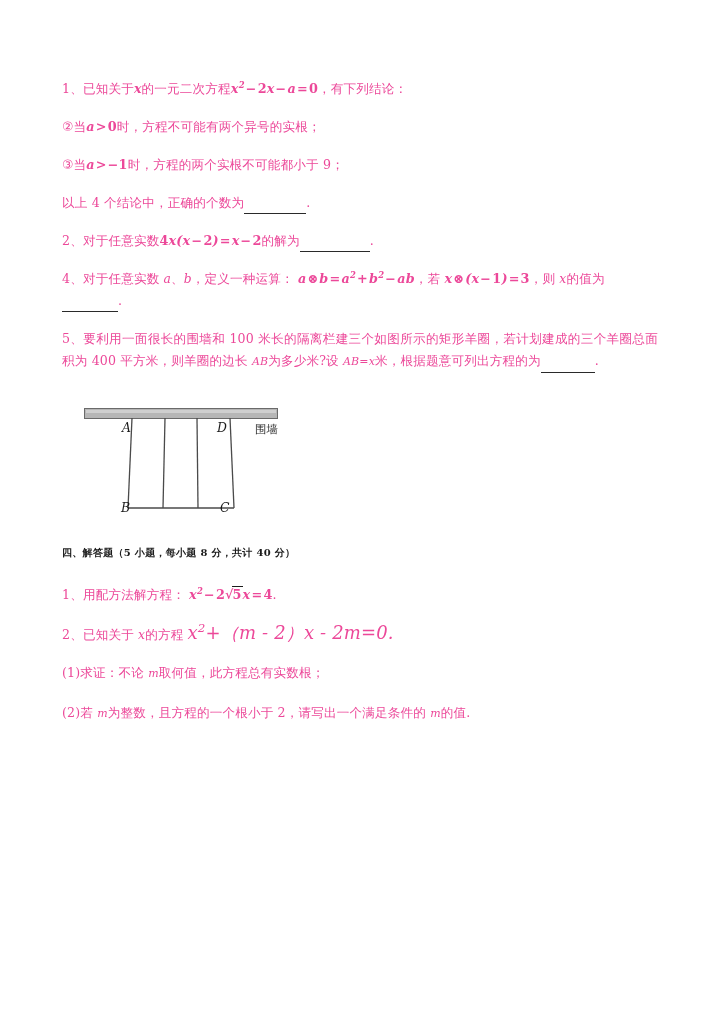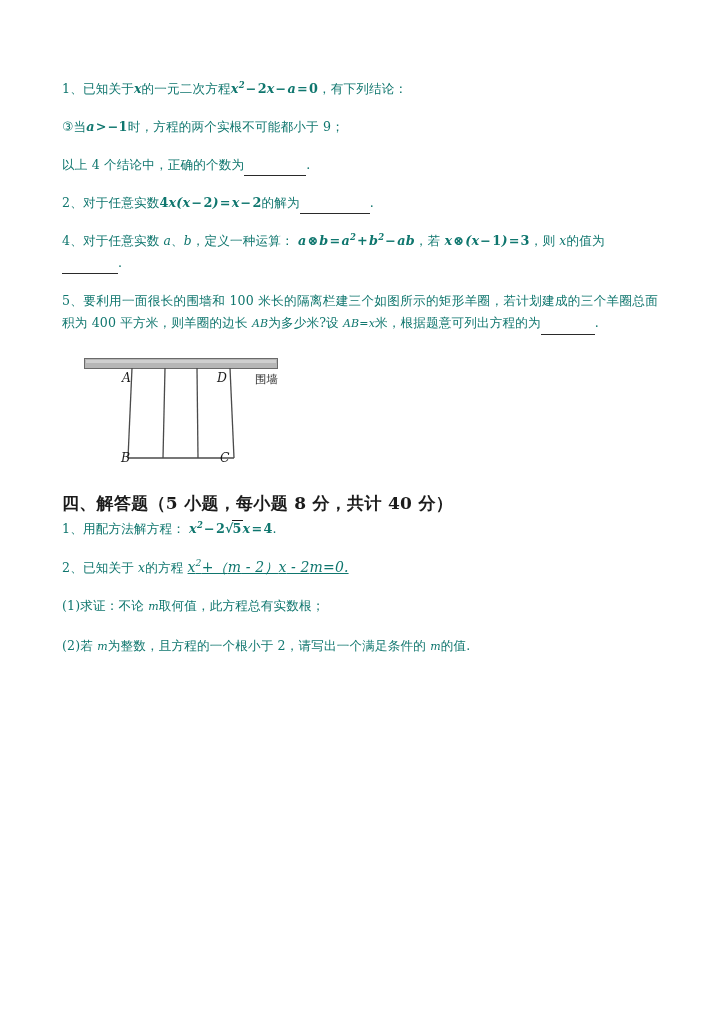--- a/index.html
+++ b/index.html
@@ -33,53 +33,52 @@
     width: 596px;
   }
 
   
   .q {
     font-size: 12.6px;
     line-height: 22px;
     margin: 0 0 16px 0;
     text-align: justify;
     text-justify: inter-character;
-    color: #0f766e;
+    color: #ec4899;
     letter-spacing: 0.15px;
   }
-  .q.tight { margin-bottom: 15px; }
+  .q.tight { margin-bottom: 27px; }
   .q.sub   { margin-bottom: 17px; }
 
   .section-head {
-    font-size: 17px;
+    font-size: 10px;
     font-weight: bold;
     line-height: 22px;
-    margin: 0 0 4px 0;
+    margin: 0 0 20px 0;
     letter-spacing: .3px;
   }
 
   
   .math {
     font-family: "DejaVu Serif", "Liberation Serif", serif;
     font-style: italic;
     font-weight: bold;
     font-size: 12.8px;
     letter-spacing: .2px;
     white-space: nowrap;
   }
   .math .op   { font-style: normal; padding: 0 1px; }
   .math .num  { font-style: normal; }
   .math sup   { font-size: .66em; font-style: italic; vertical-align: super; line-height: 0; }
 
   .mathlite {
     font-style: italic;
-    font-size: 14px;
+    font-size: 18px;
     font-family: "DejaVu Serif", "Liberation Serif", serif;
     white-space: nowrap;
-    text-decoration: underline;
   }
   .mathlite sup  { font-size: .66em; vertical-align: super; line-height: 0; }
 
   .var {
     font-style: italic;
     font-family: "DejaVu Serif", "Liberation Serif", serif;
     font-size: 12.3px;
   }
   .varb {
     font-style: italic;
@@ -170,20 +169,23 @@
 <body>
 
 <div class="page">
   <div class="content">
 
     <p class="q">
       <span>1、</span><span>已知关于</span><span class="varb">x</span><span>的一元二次方程</span><span class="math"><i>x</i><sup>2</sup><span class="op">−</span><span class="num">2</span><i>x</i><span class="op">−</span><i>a</i><span class="op">=</span><span class="num">0</span></span><span>，有下列结论：</span>
     </p>
 
 
+    <p class="q">
+      <span class="circnum">②</span><span>当</span><span class="math"><i>a</i><span class="op">&gt;</span><span class="num">0</span></span><span>时，方程不可能有两个异号的实根；</span>
+    </p>
 
     <p class="q">
       <span class="circnum">③</span><span>当</span><span class="math"><i>a</i><span class="op">&gt;</span><span class="num">−1</span></span><span>时，方程的两个实根不可能都小于 9；</span>
     </p>
 
 
     <p class="q">
       <span>以上 4 个结论中，正确的个数为</span><span class="blank w1"></span><span>.</span>
     </p>
 

